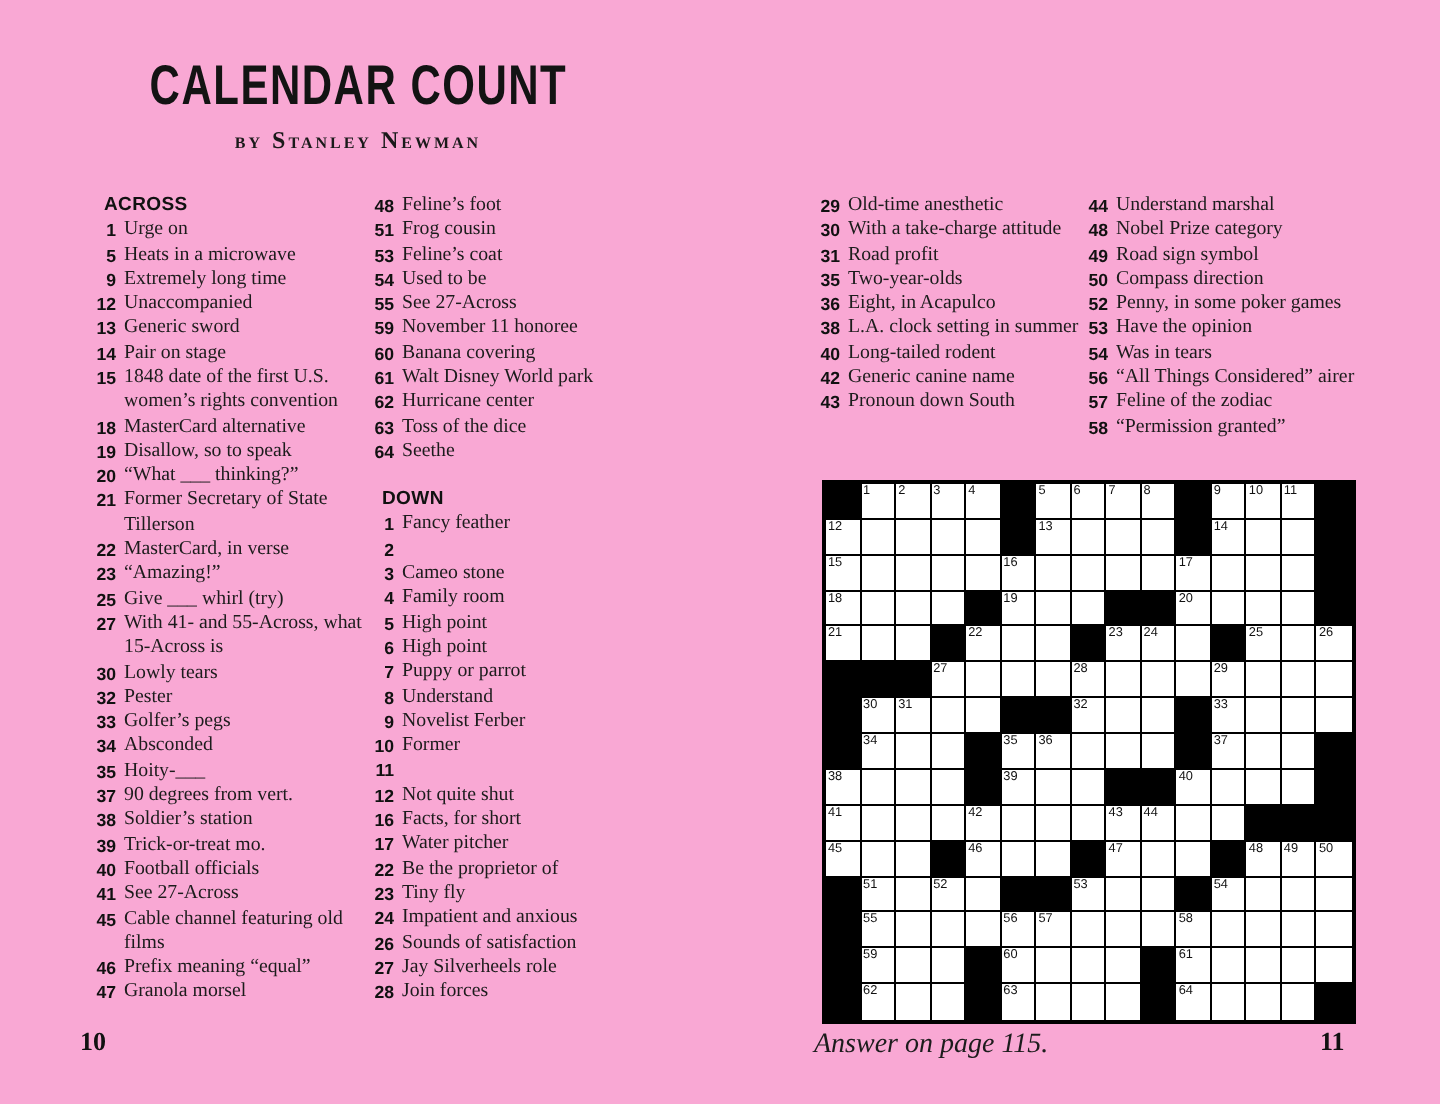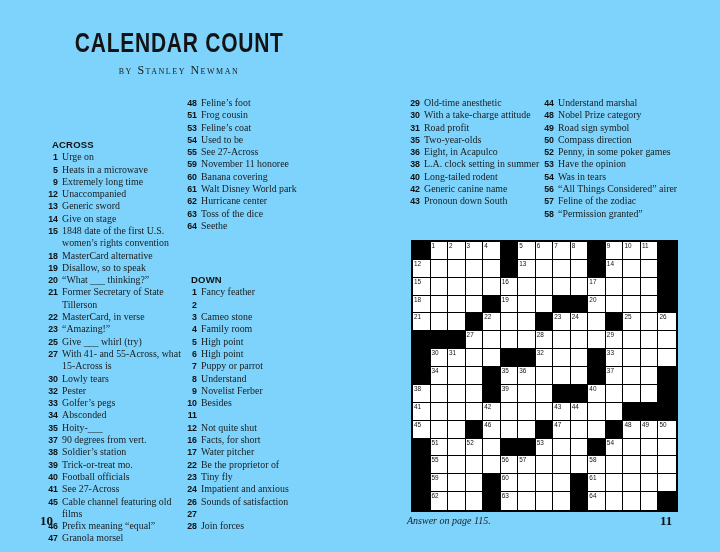--- a/index.html
+++ b/index.html
@@ -1,50 +1,50 @@
 <!DOCTYPE html>
 <html><head>
 <meta charset="utf-8">
 <style>
   html,body { margin:0; padding:0; }
   body {
     width:720px; height:552px; position:relative; overflow:hidden;
     background:#ffffff; color:#161616;
     font-family:"Liberation Serif", serif;
   }
-  #spread { position:absolute; inset:0; background:#7dd3fc; }
+  #spread { position:absolute; inset:0; background:#f9a8d4; }
 
   
   #title-wrap { position:absolute; left:0; top:28px; width:358px; text-align:center; }
   #puzzle-title {
     display:inline-block;
     font-family:"Liberation Sans", sans-serif;
     font-weight:700; font-size:28px; line-height:30px;
     letter-spacing:1px; color:#131313;
     transform:scaleX(0.75); transform-origin:50% 50%;
     white-space:nowrap;
   }
   #byline {
     position:absolute; left:0; top:63px; width:358px; text-align:center;
     font-family:"Liberation Serif", serif; font-variant:small-caps;
-    font-size:12px; letter-spacing:1.5px; color:#1a1a1a;
+    font-size:12px; letter-spacing:1.5px; color:#1a1a1a;font-weight:bold;
   }
 
   
   .clue-col { position:absolute; top:97px; }
   #clue-col-0 { left:42px;  width:140px; }
   #clue-col-1 { left:181px; width:152px; }
   #clue-col-2 { left:404px; width:136px; }
   #clue-col-3 { left:538px; width:162px; }
 
   .section + .section { margin-top:12px; }
   .clue-header {
     font-family:"Liberation Sans", sans-serif; font-weight:700;
     font-size:9.5px; line-height:12.2px; letter-spacing:0.2px;
-    padding-left:10px; color:#111;margin-top:42px;
+    padding-left:10px; color:#111;
   }
   .clue { display:flex; align-items:flex-start; }
   .clue-num {
     flex:0 0 16px; text-align:right; padding-right:4px;
     font-family:"Liberation Sans", sans-serif; font-weight:700;
     font-size:8.8px; line-height:12.3px; color:#111;
   }
   .clue-text { flex:1; font-size:9.9px; line-height:12.3px; color:#1c1c1c; }
 
   
@@ -68,21 +68,21 @@
 
   
   .page-num {
     position:absolute; top:513px;
     font-family:"Liberation Serif", serif; font-weight:700; font-size:13px; color:#111;
   }
   #page-num-left  { left:40px; }
   #page-num-right { left:660px; }
   #answer-note {
     position:absolute; left:407px; top:515px;
-    font-style:italic; font-size:10px; color:#1c1c1c;
+    font-style:italic; font-size:14px; color:#1c1c1c;
   }
 </style>
 </head>
 <body>
 
 <div id="spread">
 
   <div id="title-wrap">
     <span id="puzzle-title">CALENDAR COUNT</span>
   </div>
@@ -106,21 +106,21 @@
         <div class="clue">
           <span class="clue-num">12</span>
           <span class="clue-text">Unaccompanied</span>
         </div>
         <div class="clue">
           <span class="clue-num">13</span>
           <span class="clue-text">Generic sword</span>
         </div>
         <div class="clue">
           <span class="clue-num">14</span>
-          <span class="clue-text">Give on stage</span>
+          <span class="clue-text">Pair on stage</span>
         </div>
         <div class="clue">
           <span class="clue-num">15</span>
           <span class="clue-text">1848 date of the first U.S. women’s rights convention</span>
         </div>
         <div class="clue">
           <span class="clue-num">18</span>
           <span class="clue-text">MasterCard alternative</span>
         </div>
         <div class="clue">
@@ -284,21 +284,21 @@
         <div class="clue">
           <span class="clue-num">8</span>
           <span class="clue-text">Understand</span>
         </div>
         <div class="clue">
           <span class="clue-num">9</span>
           <span class="clue-text">Novelist Ferber</span>
         </div>
         <div class="clue">
           <span class="clue-num">10</span>
-          <span class="clue-text">Besides</span>
+          <span class="clue-text">Former</span>
         </div>
         <div class="clue">
           <span class="clue-num">11</span>
         </div>
         <div class="clue">
           <span class="clue-num">12</span>
           <span class="clue-text">Not quite shut</span>
         </div>
         <div class="clue">
           <span class="clue-num">16</span>
@@ -319,20 +319,21 @@
         <div class="clue">
           <span class="clue-num">24</span>
           <span class="clue-text">Impatient and anxious</span>
         </div>
         <div class="clue">
           <span class="clue-num">26</span>
           <span class="clue-text">Sounds of satisfaction</span>
         </div>
         <div class="clue">
           <span class="clue-num">27</span>
+          <span class="clue-text">Jay Silverheels role</span>
         </div>
         <div class="clue">
           <span class="clue-num">28</span>
           <span class="clue-text">Join forces</span>
         </div>
       </div>
     </div>
   <div id="clue-col-2" class="clue-col">
       <div class="section">
         <div class="clue">

